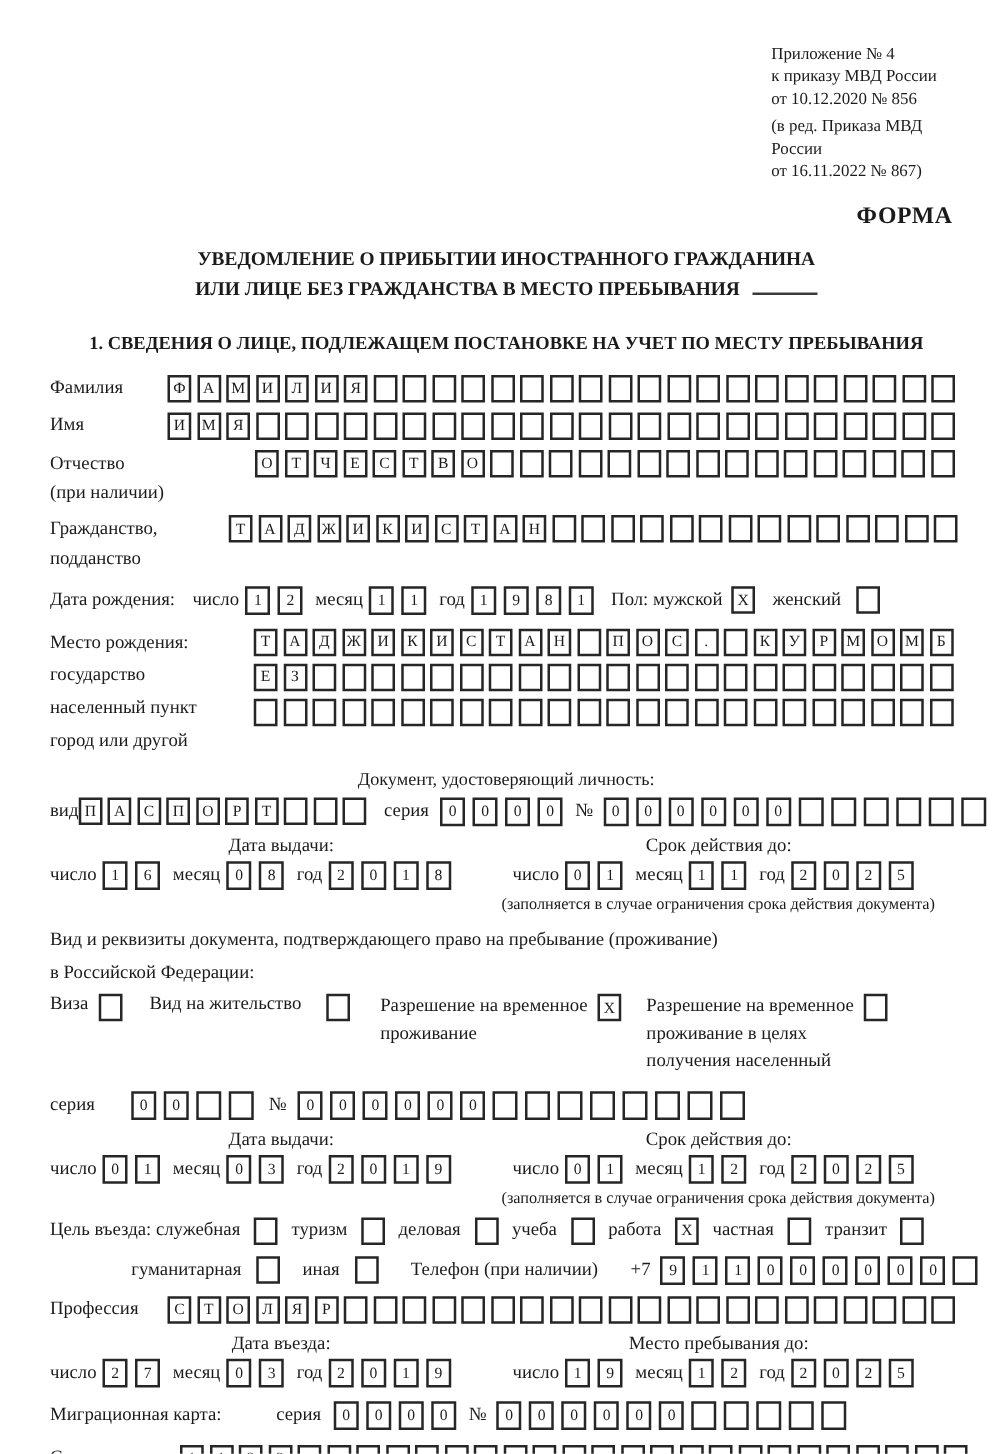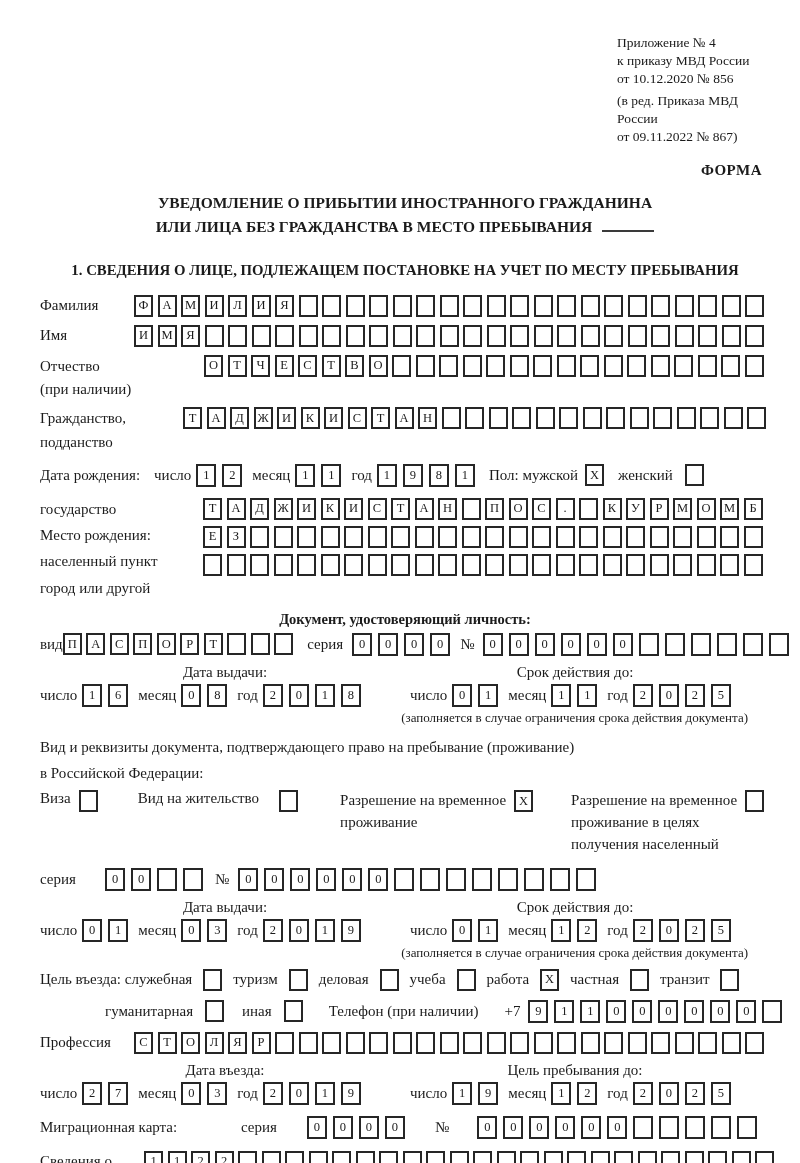--- a/index.html
+++ b/index.html
@@ -5,21 +5,21 @@
   html,body{margin:0;padding:0;background:#fff;}
   body{
     width:800px;height:1163px;overflow:hidden;
     font-family:"Liberation Serif","DejaVu Serif",serif;
     color:#1b1b1b;font-size:15px;
   }
   .page{padding:34px 30px 0 40px;box-sizing:border-box;}
   
   .appendix{margin-left:577px;font-size:13.5px;line-height:1.34;}
   .appendix .gap{margin-top:4px;}
-  .forma{text-align:right;padding-right:8px;font-weight:bold;font-size:15px;margin-top:16px;letter-spacing:.5px;}
+  .forma{text-align:right;padding-right:8px;font-weight:bold;font-size:19px;margin-top:16px;letter-spacing:.5px;}
   .title{margin-top:12px;text-align:center;font-weight:bold;font-size:15.5px;line-height:1.5;}
   .blank-line{display:inline-block;width:52px;border-bottom:2px solid #3a3a3a;height:13px;margin-left:10px;}
   .section{margin-top:24px;text-align:center;font-weight:bold;font-size:14.8px;}
   
   .row{display:flex;align-items:center;margin-top:6px;}
   .row.top{align-items:flex-start;}
   .lblcol{flex:none;line-height:1.55;}
   .lbl{white-space:nowrap;}
   .cells{display:inline-flex;gap:4.5px;flex:none;}
   .cell{
@@ -30,43 +30,43 @@
   }
   .stack{display:flex;flex-direction:column;gap:6px;}
   .sp{gap:6px;}
   .sp .cell{width:16px;height:19px;}
   .dgroup{display:flex;align-items:center;white-space:nowrap;}
   .dgroup .lbl{margin-right:5px;}
   .dgroup .cells{margin-right:10px;}
   .dates-head{display:flex;margin-top:8px;}
   .dates-row{display:flex;align-items:center;margin-top:3px;}
   .note{font-size:13px;text-align:right;padding-right:22px;margin-top:3px;}
-  .doc-header{text-align:center;font-weight:bold;font-size:14.5px;margin-top:10px;}
+  .doc-header{text-align:center;font-weight:normal;font-size:14.5px;margin-top:10px;}
   .cb{display:inline-flex;align-items:flex-start;gap:8px;}
   .cb .cells{margin-top:0px;}
   .cb-label-multi{text-align:left;line-height:1.45;}
 </style>
 </head>
 <body>
 
 <div class="page">
 
   <div class="appendix">
     <div>Приложение № 4</div>
     <div>к приказу МВД России</div>
     <div>от 10.12.2020 № 856</div>
     <div class="gap">(в ред. Приказа МВД России</div>
-    <div>от 09.11.2022 № 867)</div>
+    <div>от 16.11.2022 № 867)</div>
   </div>
 
   <div class="forma">ФОРМА</div>
 
   <div class="title">
     <div>УВЕДОМЛЕНИЕ О ПРИБЫТИИ ИНОСТРАННОГО ГРАЖДАНИНА</div>
-    <div><span>ИЛИ ЛИЦА БЕЗ ГРАЖДАНСТВА В МЕСТО ПРЕБЫВАНИЯ</span><span class="blank-line"></span></div>
+    <div><span>ИЛИ ЛИЦЕ БЕЗ ГРАЖДАНСТВА В МЕСТО ПРЕБЫВАНИЯ</span><span class="blank-line"></span></div>
   </div>
 
   <div class="section">1. СВЕДЕНИЯ О ЛИЦЕ, ПОДЛЕЖАЩЕМ ПОСТАНОВКЕ НА УЧЕТ ПО МЕСТУ ПРЕБЫВАНИЯ</div>
 
   <div class="row" style="margin-top:16px;">
     <span class="lbl" style="width:94px;">Фамилия</span>
     <span class="cells">
         <span class="cell">Ф</span>
         <span class="cell">А</span>
         <span class="cell">М</span>
@@ -223,22 +223,22 @@
         <span class="cell">X</span>
       </span>
     <span class="lbl" style="margin-left:14px;margin-right:12px;">женский</span>
     <span class="cells">
         <span class="cell"></span>
       </span>
   </div>
 
   <div class="row top" style="margin-top:9px;">
     <span class="lblcol" style="width:163px;line-height:1.75;">
+      <div>Место рождения:</div>
       <div>государство</div>
-      <div>Место рождения:</div>
       <div>населенный пункт</div>
       <div>город или другой</div>
     </span>
     <span class="stack" style="margin-top:2px;">
       <span class="cells">
           <span class="cell">Т</span>
           <span class="cell">А</span>
           <span class="cell">Д</span>
           <span class="cell">Ж</span>
           <span class="cell">И</span>
@@ -401,21 +401,21 @@
         </span>
     </span>
   </div>
   <div class="note">(заполняется в случае ограничения срока действия документа)</div>
 
   <div style="margin-top:8px;line-height:1.75;">
     <div>Вид и реквизиты документа, подтверждающего право на пребывание (проживание)</div>
     <div>в Российской Федерации:</div>
   </div>
 
-  <div class="row top" style="margin-top:4px;gap:18px;">
+  <div class="row top" style="margin-top:4px;">
     <span class="cb">
       <span class="lbl">Виза</span>
       <span class="cells">
           <span class="cell"></span>
         </span>
     </span>
     <span class="cb" style="margin-left:22px;">
       <span class="lbl">Вид на жительство</span>
       <span class="cells" style="margin-left:12px;">
           <span class="cell"></span>
@@ -599,21 +599,21 @@
         <span class="cell"></span>
         <span class="cell"></span>
         <span class="cell"></span>
         <span class="cell"></span>
         <span class="cell"></span>
       </span>
   </div>
 
   <div class="dates-head">
     <span style="width:370px;text-align:center;">Дата въезда:</span>
-    <span style="width:330px;text-align:center;">Цель пребывания до:</span>
+    <span style="width:330px;text-align:center;">Место пребывания до:</span>
   </div>
   <div class="dates-row">
     <span class="dgroup" style="width:370px;">
       <span class="lbl">число</span>
       <span class="cells sp">
           <span class="cell">2</span>
           <span class="cell">7</span>
         </span>
       <span class="lbl">месяц</span>
       <span class="cells sp">
@@ -642,21 +642,21 @@
       <span class="lbl">год</span>
       <span class="cells sp">
           <span class="cell">2</span>
           <span class="cell">0</span>
           <span class="cell">2</span>
           <span class="cell">5</span>
         </span>
     </span>
   </div>
 
-  <div class="row" style="margin-top:11px;gap:20px;">
+  <div class="row" style="margin-top:11px;">
     <span class="lbl" style="width:181px;">Миграционная карта:</span>
     <span class="lbl" style="margin-right:10px;">серия</span>
     <span class="cells sp">
         <span class="cell">0</span>
         <span class="cell">0</span>
         <span class="cell">0</span>
         <span class="cell">0</span>
       </span>
     <span class="lbl" style="margin:0 8px 0 10px;">№</span>
     <span class="cells sp">

